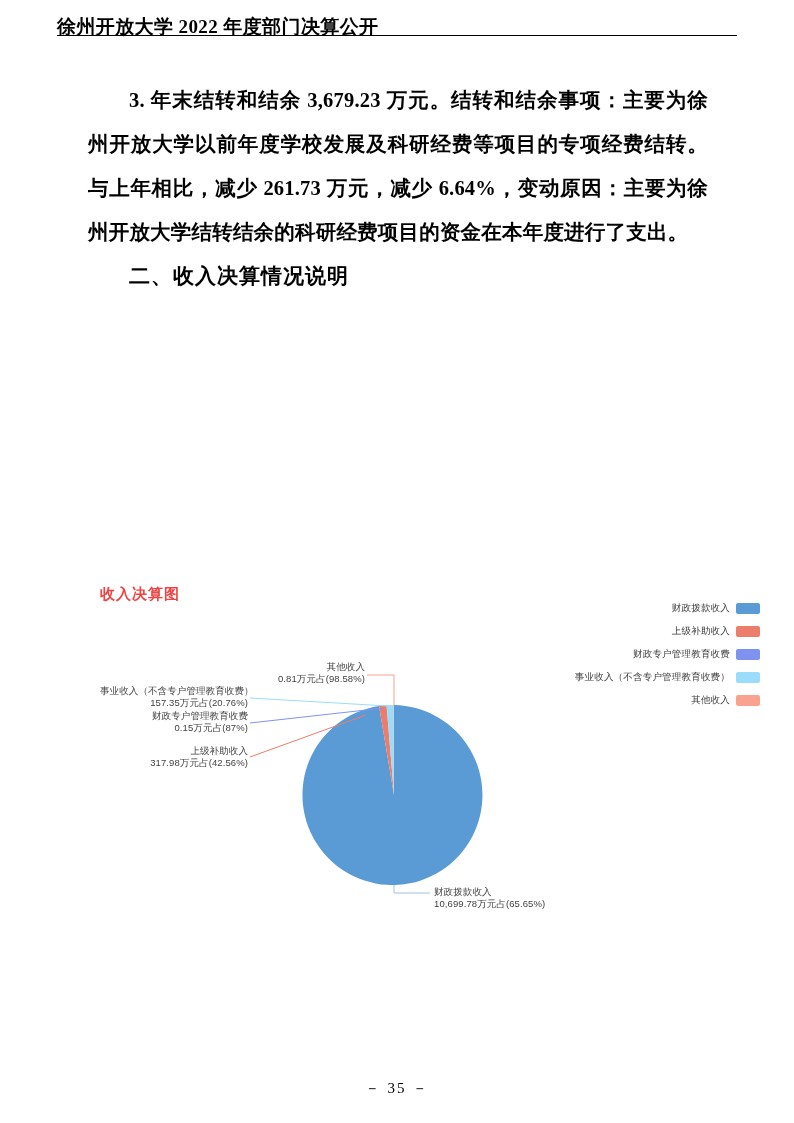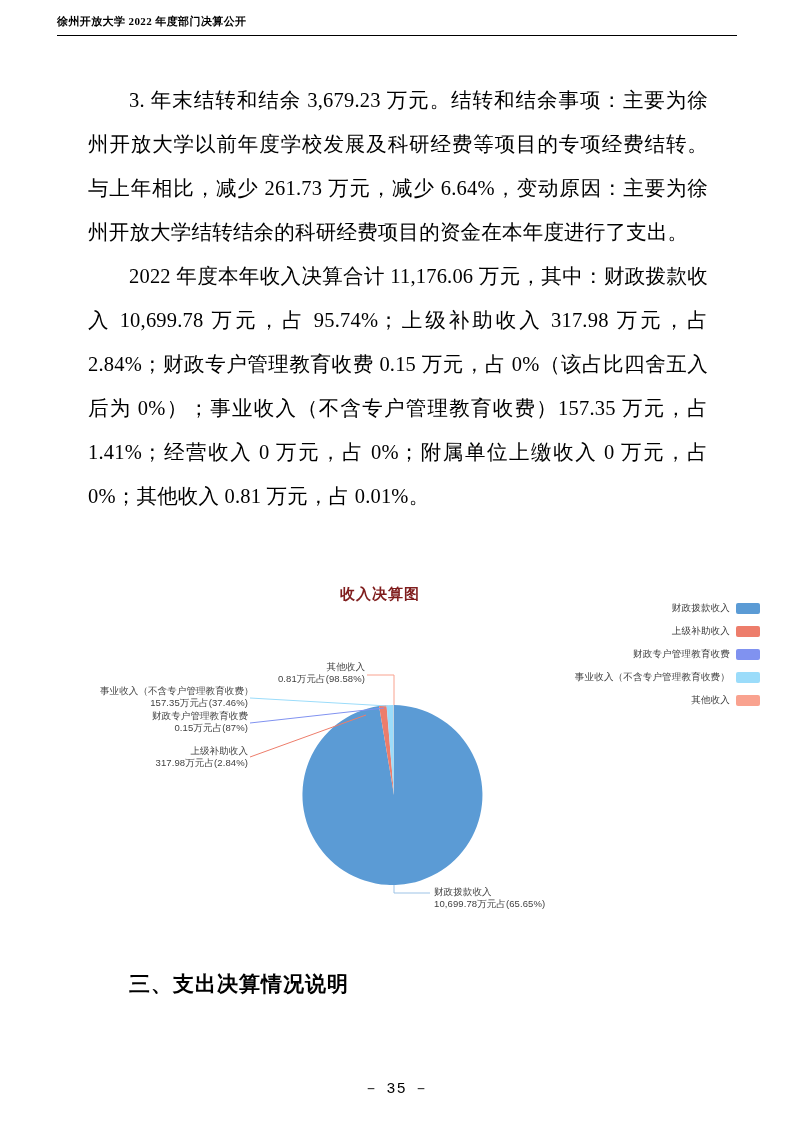--- a/index.html
+++ b/index.html
@@ -22,21 +22,21 @@
 
   
   .header {
     position: absolute;
     left: 57px;
     top: 14px;
     width: 680px;
   }
   .header-title {
     font-family: "Liberation Serif", "DejaVu Serif", serif;
-    font-size: 11px;
+    font-size: 19px;
     font-weight: bold;
     letter-spacing: 0.4px;
     color: #000;
     white-space: nowrap;
   }
   .header-rule {
     position: absolute;
     left: 57px;
     top: 35px;
     width: 680px;
@@ -53,20 +53,21 @@
   }
   p.para {
     margin: 0;
     font-size: 20.5px;
     line-height: 44px;
     text-align: justify;
     text-justify: inter-ideograph;
     letter-spacing: 0.2px;
     text-indent: 41px;
     color: #000;
+    font-weight: bold;
   }
   h2.heading {
     margin: 0;
     font-size: 21px;
     line-height: 44px;
     font-weight: bold;
     text-indent: 41px;
     letter-spacing: 1px;
     color: #000;
     font-family: "Liberation Serif", "DejaVu Serif", serif;
@@ -78,25 +79,24 @@
     left: 100px;
     top: 585px;
     width: 660px;
     height: 330px;
   }
   .chart-title {
     position: absolute;
     left: 0;
     top: 0;
     width: 560px;
-    text-align: center;
     font-family: "Liberation Sans", "DejaVu Sans", sans-serif;
     font-size: 15px;
     font-weight: bold;
-    color: #7f1d1d;
+    color: #ef4444;
     letter-spacing: 1px;
   }
   .legend {
     position: absolute;
     right: 0;
     top: 12px;
     width: 270px;
   }
   .legend-row {
     display: flex;
@@ -138,39 +138,39 @@
   .callout.right-al { text-align: right; }
   .callout.left-al  { text-align: left; }
 
   
   .footer {
     position: absolute;
     left: 0;
     top: 1079px;
     width: 794px;
     text-align: center;
-    font-family: Liberation Sans, sans-serif;
+    font-family: Liberation Serif, serif;
     font-size: 15px;
     color: #000;
     letter-spacing: 2px;
   }
 </style>
 </head>
 <body>
 
 <div class="page">
 
   <div class="header">
     <div class="header-title">徐州开放大学 2022 年度部门决算公开</div>
   </div>
   <div class="header-rule"></div>
 
   <div class="content">
     <p class="para">3. 年末结转和结余 3,679.23 万元。结转和结余事项：主要为徐州开放大学以前年度学校发展及科研经费等项目的专项经费结转。与上年相比，减少 261.73 万元，减少 6.64%，变动原因：主要为徐州开放大学结转结余的科研经费项目的资金在本年度进行了支出。</p>
-    <p class="para">2022 年度本年收入决算合计 11,176.06 万元，其中：财政拨款收入 10,699.78 万元，占 95.74%；上级补助收入 317.98 万元，占 2.84%；财政专户管理教育收费 0.15 万元，占 0%（该占比四舍五入后为 0%）；事业收入（不含专户管理教育收费）157.35 万元，占 1.41%；经营收入 0 万元，占 0%；附属单位上缴收入 0 万元，占 0%；其他收入 0.81 万元，占 0.01%。</p>
+    <h2 class="heading">二、收入决算情况说明</h2>
   </div>
 
   <div class="chart">
 
     <div class="chart-title">收入决算图</div>
 
     <div class="legend">
       <div class="legend-row">
         <span class="legend-label">财政拨款收入</span>
         <span class="legend-swatch" style="background: rgb(91, 155, 213);"></span>
@@ -223,41 +223,38 @@
       </svg>
 
       
       <div class="callout right-al" style="left:160px; top:56px; width:105px;">
         <div>其他收入</div>
         <div>0.81万元占(98.58%)</div>
       </div>
 
       <div class="callout right-al" style="left:0px; top:80px; width:148px;">
         <div>事业收入（不含专户管理教育收费）</div>
-        <div>157.35万元占(37.46%)</div>
+        <div>157.35万元占(20.76%)</div>
       </div>
 
       <div class="callout right-al" style="left:0px; top:105px; width:148px;">
         <div>财政专户管理教育收费</div>
         <div>0.15万元占(87%)</div>
       </div>
 
       <div class="callout right-al" style="left:0px; top:140px; width:148px;">
         <div>上级补助收入</div>
-        <div>317.98万元占(2.84%)</div>
+        <div>317.98万元占(42.56%)</div>
       </div>
 
       <div class="callout left-al" style="left:334px; top:281px; width:180px;">
         <div>财政拨款收入</div>
         <div>10,699.78万元占(65.65%)</div>
       </div>
     </div>
   </div>
 
-  <div style="position:absolute; left:88px; top:962px; width:620px;">
-    <h2 class="heading">三、支出决算情况说明</h2>
-  </div>
 
   <div class="footer">
     <span>－ 35 －</span>
   </div>
 
 </div>
 
 </body></html>

